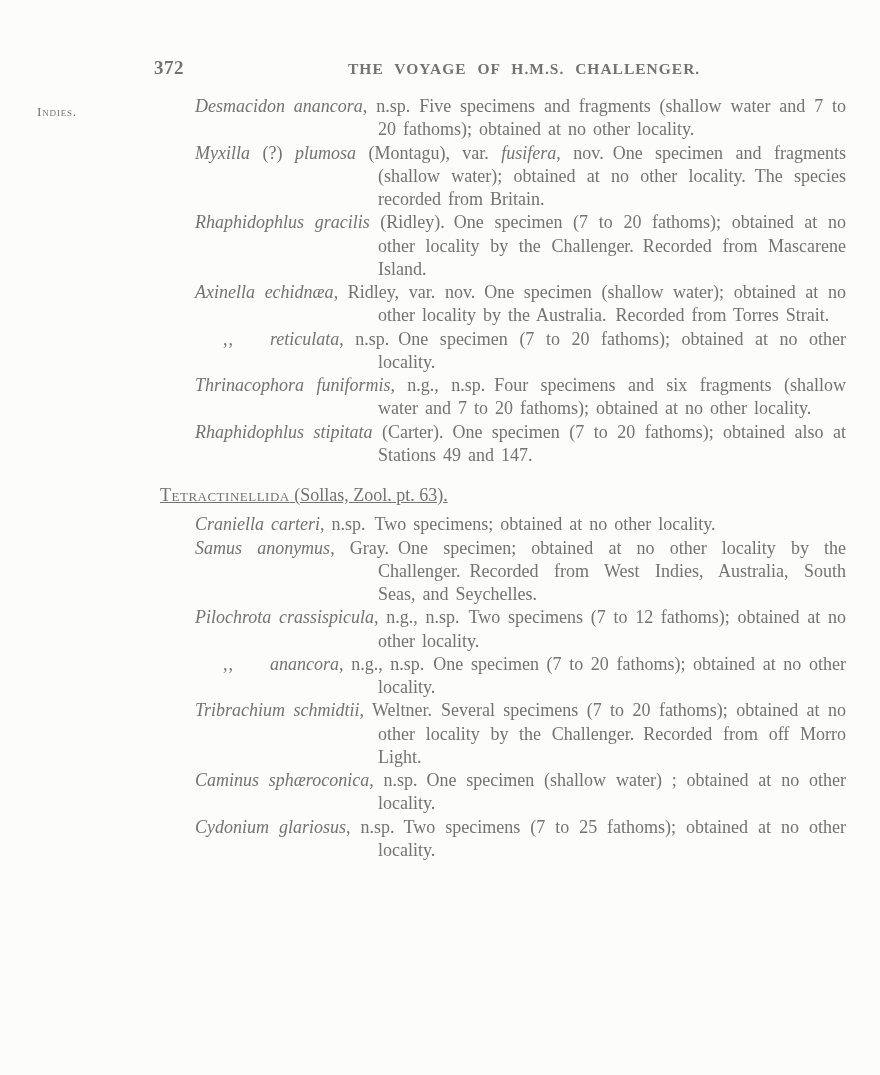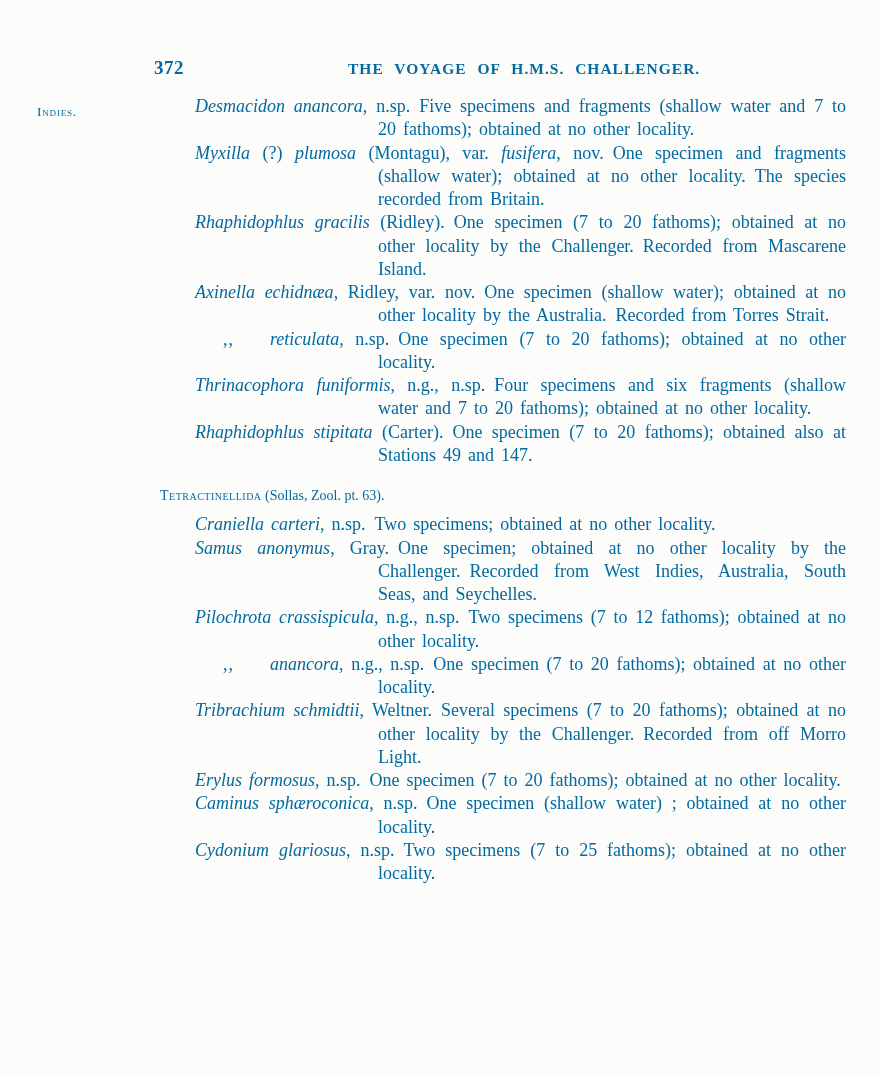--- a/index.html
+++ b/index.html
@@ -5,21 +5,21 @@
   html, body {
     margin: 0;
     padding: 0;
     background: #fcfcfa;
   }
   .page {
     position: relative;
     width: 880px;
     height: 1075px;
     background: #fcfcfa;
-    color: #0369a1;
+    color: #737373;
     font-family: "Liberation Serif", serif;
     overflow: hidden;
   }
   .pagenum {
     position: absolute;
     left: 154px;
     top: 57px;
     font-size: 19px;
     font-weight: bold;
     letter-spacing: 0.5px;
@@ -54,22 +54,23 @@
     text-justify: inter-word;
     font-size: 18px;
     line-height: 23.25px;
     padding-left: 218px;
     text-indent: -183px;
     word-spacing: 2.5px;
     hyphens: none;
   }
   .section-heading {
     margin: 17px 0 6px 0;
-    font-size: 14px;
+    font-size: 18px;
     line-height: 23.25px;
+    text-decoration: underline;
   }
   .taxon {
     font-variant: small-caps;
     letter-spacing: 0.5px;
   }
   .ditto {
     display: inline-block;
     text-indent: 0;
     margin-left: 28px;
     margin-right: 36px;
@@ -93,18 +94,17 @@
         <p class="entry"><i>Thrinacophora funiformis</i><span>, n.g., n.sp. Four specimens and six fragments (shallow water and 7 to 20 fathoms); obtained at no other locality.</span></p>
         <p class="entry"><i>Rhaphidophlus stipitata</i><span> (Carter). One specimen (7 to 20 fathoms); obtained also at Stations 49 and 147.</span></p>
       </div>
       <div class="section">
         <div class="section-heading"><span class="taxon">Tetractinellida</span><span> (Sollas, Zool. pt. 63).</span></div>
         <p class="entry"><i>Craniella carteri</i><span>, n.sp. Two specimens; obtained at no other locality.</span></p>
         <p class="entry"><i>Samus anonymus</i><span>, Gray. One specimen; obtained at no other locality by the Challenger. Recorded from West Indies, Australia, South Seas, and Seychelles.</span></p>
         <p class="entry"><i>Pilochrota crassispicula</i><span>, n.g., n.sp. Two specimens (7 to 12 fathoms); obtained at no other locality.</span></p>
         <p class="entry"><span class="ditto">,,</span><i>anancora</i><span>, n.g., n.sp. One specimen (7 to 20 fathoms); obtained at no other locality.</span></p>
         <p class="entry"><i>Tribrachium schmidtii</i><span>, Weltner. Several specimens (7 to 20 fathoms); obtained at no other locality by the Challenger. Recorded from off Morro Light.</span></p>
-        <p class="entry"><i>Erylus formosus</i><span>, n.sp. One specimen (7 to 20 fathoms); obtained at no other locality.</span></p>
         <p class="entry"><i>Caminus sphæroconica</i><span>, n.sp. One specimen (shallow water) ; obtained at no other locality.</span></p>
         <p class="entry"><i>Cydonium glariosus</i><span>, n.sp. Two specimens (7 to 25 fathoms); obtained at no other locality.</span></p>
       </div>
     </div>
 </div>
 
 </body></html>

